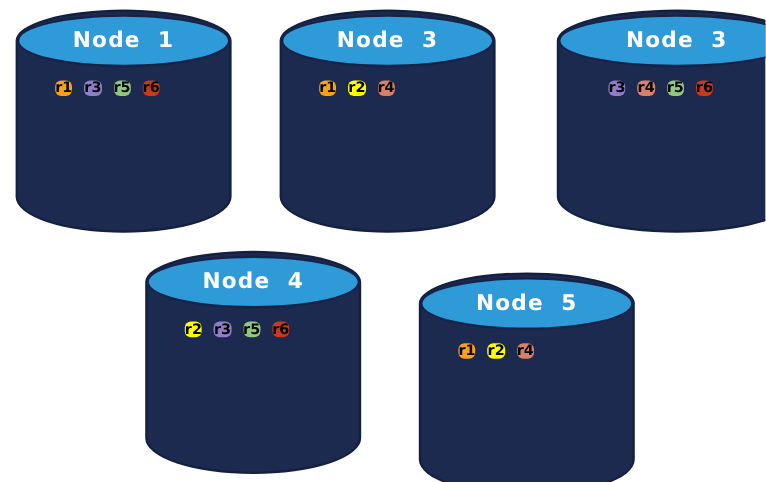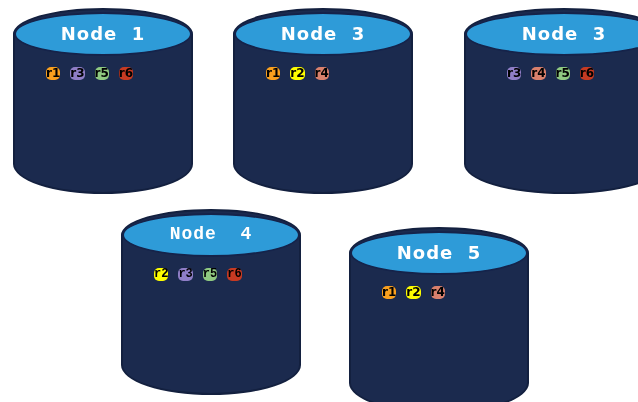--- a/index.html
+++ b/index.html
@@ -17,21 +17,21 @@
   }
   .cylinder {
     position: absolute;
     width: 180px;
     height: 186px;
   }
   
   .node-0 { left: 13px;  top: 8px; }
   .node-1 { left: 233px; top: 8px; }
   .node-2 { left: 464px; top: 8px; padding-left: 20px; }
-  .node-3 { left: 121px; top: 209px; font-family: Liberation Mono, monospace; }
+  .node-3 { left: 121px; top: 209px; }
   .node-4 { left: 349px; top: 227px; }
 
   .cyl-body {
     position: absolute;
     left: 0; right: 0; top: 0; bottom: 0;
     border: 2px solid #13203F;
     border-radius: 50% / 26px 26px 30px 30px;
     box-sizing: border-box;
   }
   .cyl-cap {

